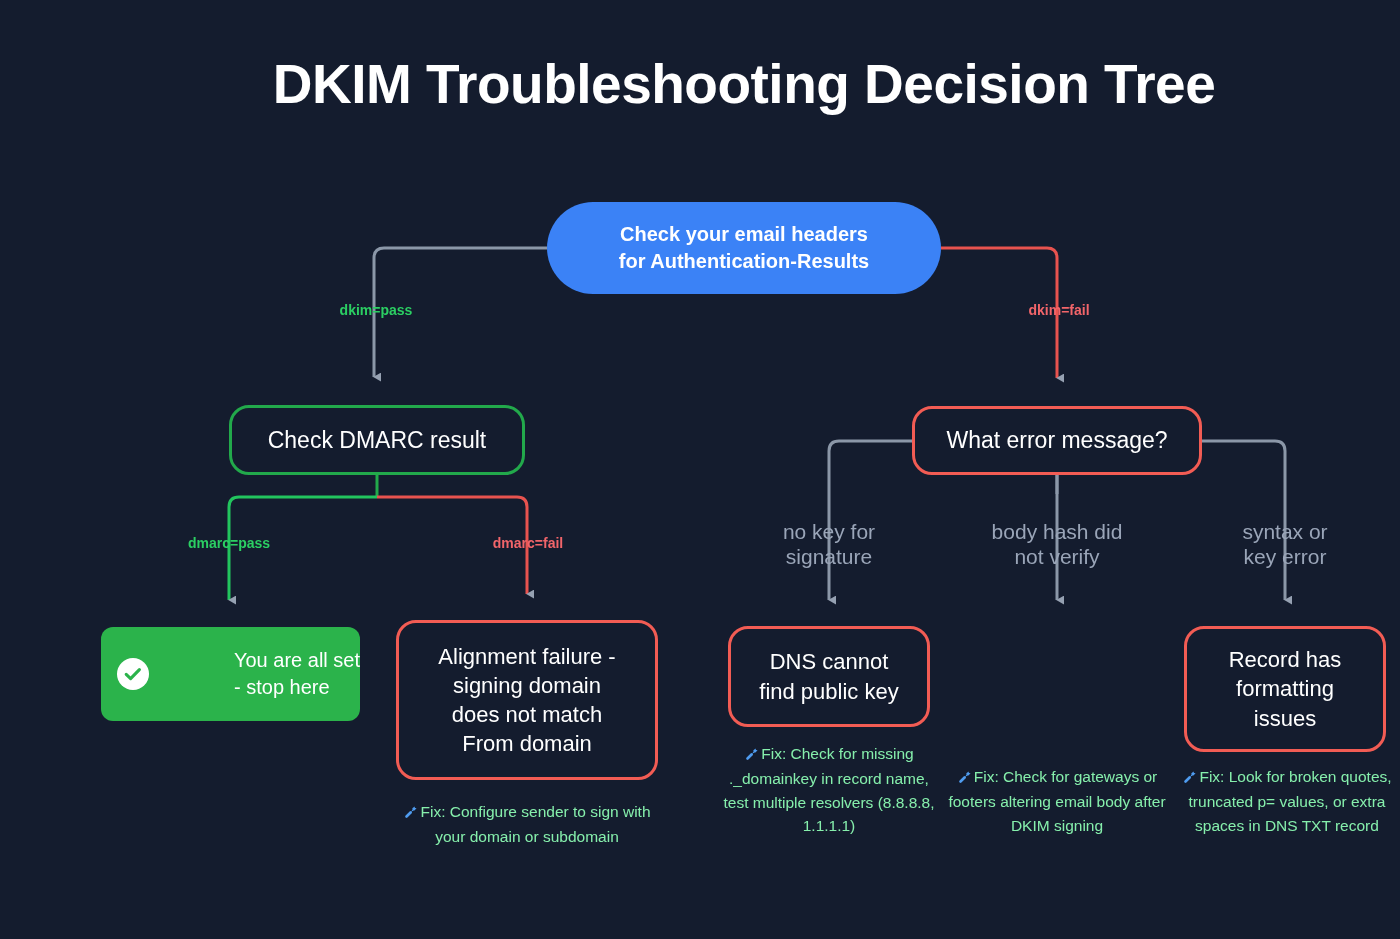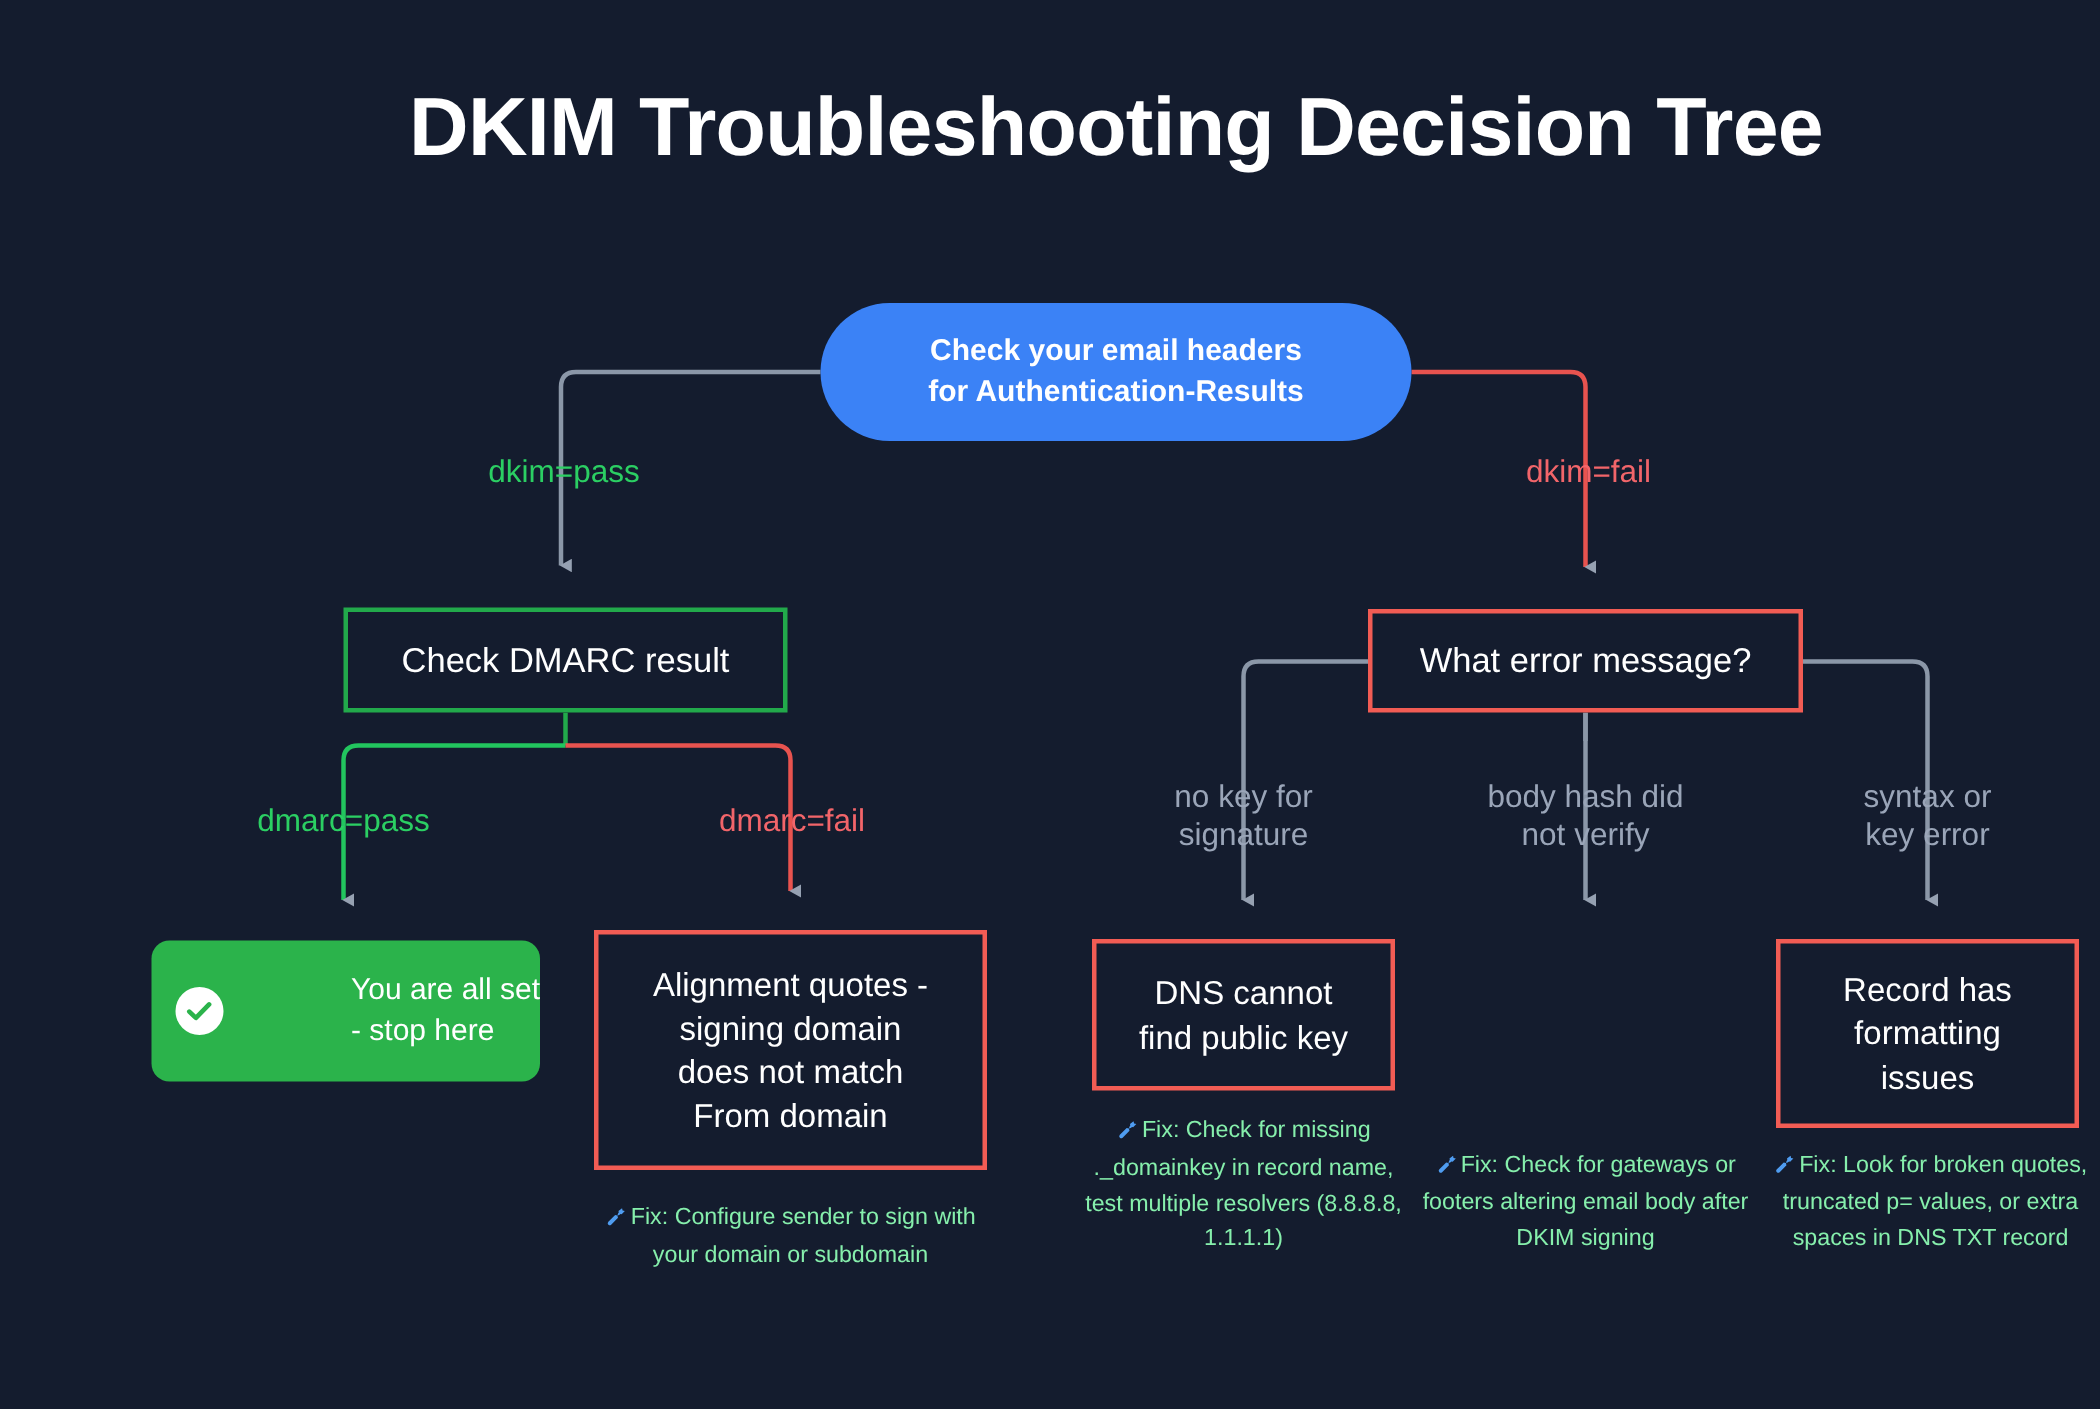--- a/index.html
+++ b/index.html
@@ -57,21 +57,21 @@
     color: #ffffff;
     font-size: 20px;
     font-weight: bold;
     line-height: 1.35;
     padding: 0 26px;
   }
 
   
   .node-box {
     background: #141c2e;
-    border-radius: 0;
+    border-radius: 20px;
     color: #ffffff;
   }
   .node-green-outline { border: 3px solid #22a94b; }
   .node-red-outline   { border: 3px solid #f25c54; }
 
   .node-dmarc {
     left: 185px; top: 405px;
     width: 296px; height: 70px;
     font-size: 23px;
     line-height: 1.25;
@@ -134,22 +134,22 @@
     width: 202px; height: 126px;
     font-size: 22px;
     line-height: 1.33;
     padding: 0 10px;
   }
 
   
   .edge-label {
     position: absolute;
     text-align: center;
-    font-size: 21px;
-    font-weight: normal;
+    font-size: 14px;
+    font-weight: bold;
     line-height: 1.2;
     white-space: pre-line;
   }
   .lbl-green { color: #2bcf63; }
   .lbl-red   { color: #f2656a; }
   .lbl-gray  { color: #9aa5b8; font-weight: normal; font-size: 21px; }
 
   .lbl-dkim-pass { left: 232px; top: 302px; width: 200px; }
   .lbl-dkim-fail { left: 910px; top: 302px; width: 210px; }
   .lbl-dmarc-pass { left: 85px; top: 535px; width: 200px; }
@@ -227,21 +227,21 @@
     <span class="check-icon">
       <svg width="20" height="20" viewBox="0 0 20 20" aria-hidden="true">
         <path d="M3.2 10.4 L7.6 14.6 L16.4 5.6" fill="none" stroke="#2bb34b" stroke-width="3.1" stroke-linecap="round" stroke-linejoin="round"></path>
       </svg>
     </span>
     <span style="white-space: pre-line;">You are all set
 - stop here</span>
   </div>
 
   <div class="node node-box node-red-outline node-align">
-    <span style="white-space: pre-line;">Alignment quotes -
+    <span style="white-space: pre-line;">Alignment failure -
 signing domain
 does not match
 From domain</span>
   </div>
 
   <div class="node node-box node-red-outline node-dns">
     <span style="white-space: pre-line;">DNS cannot
 find public key</span>
   </div>
 

